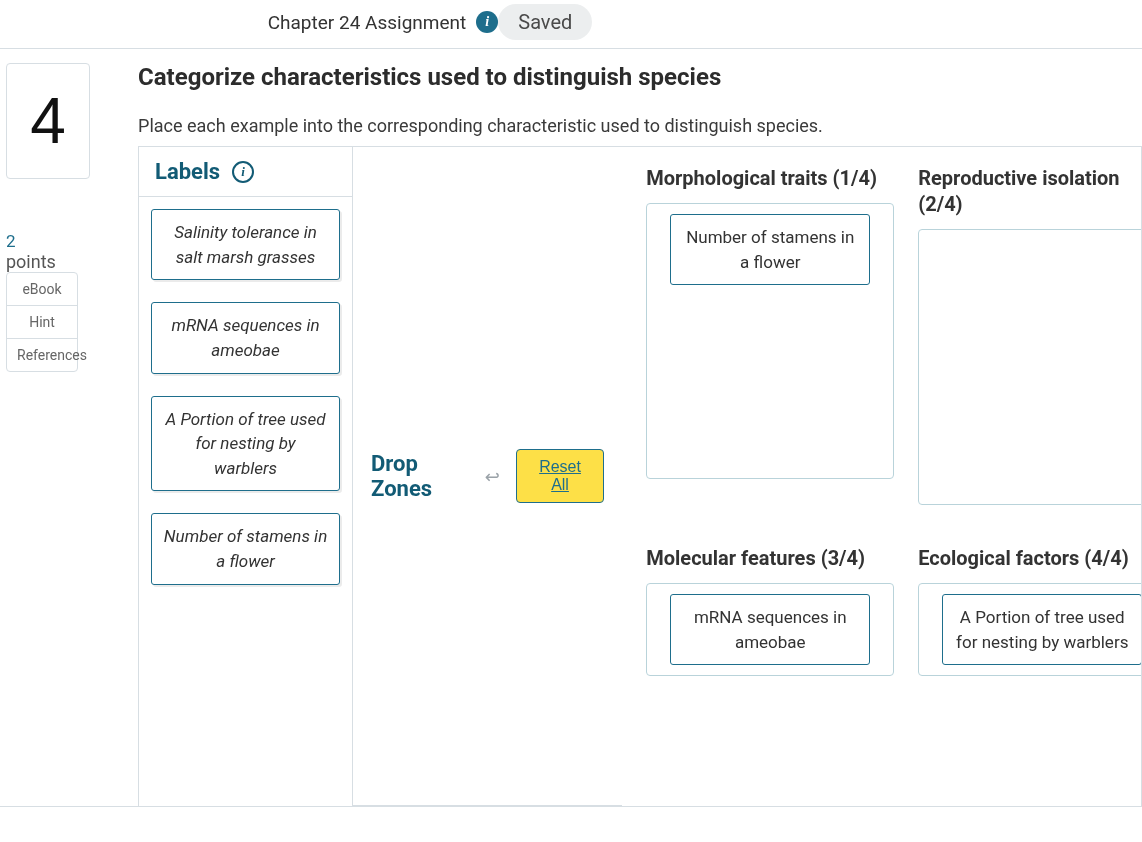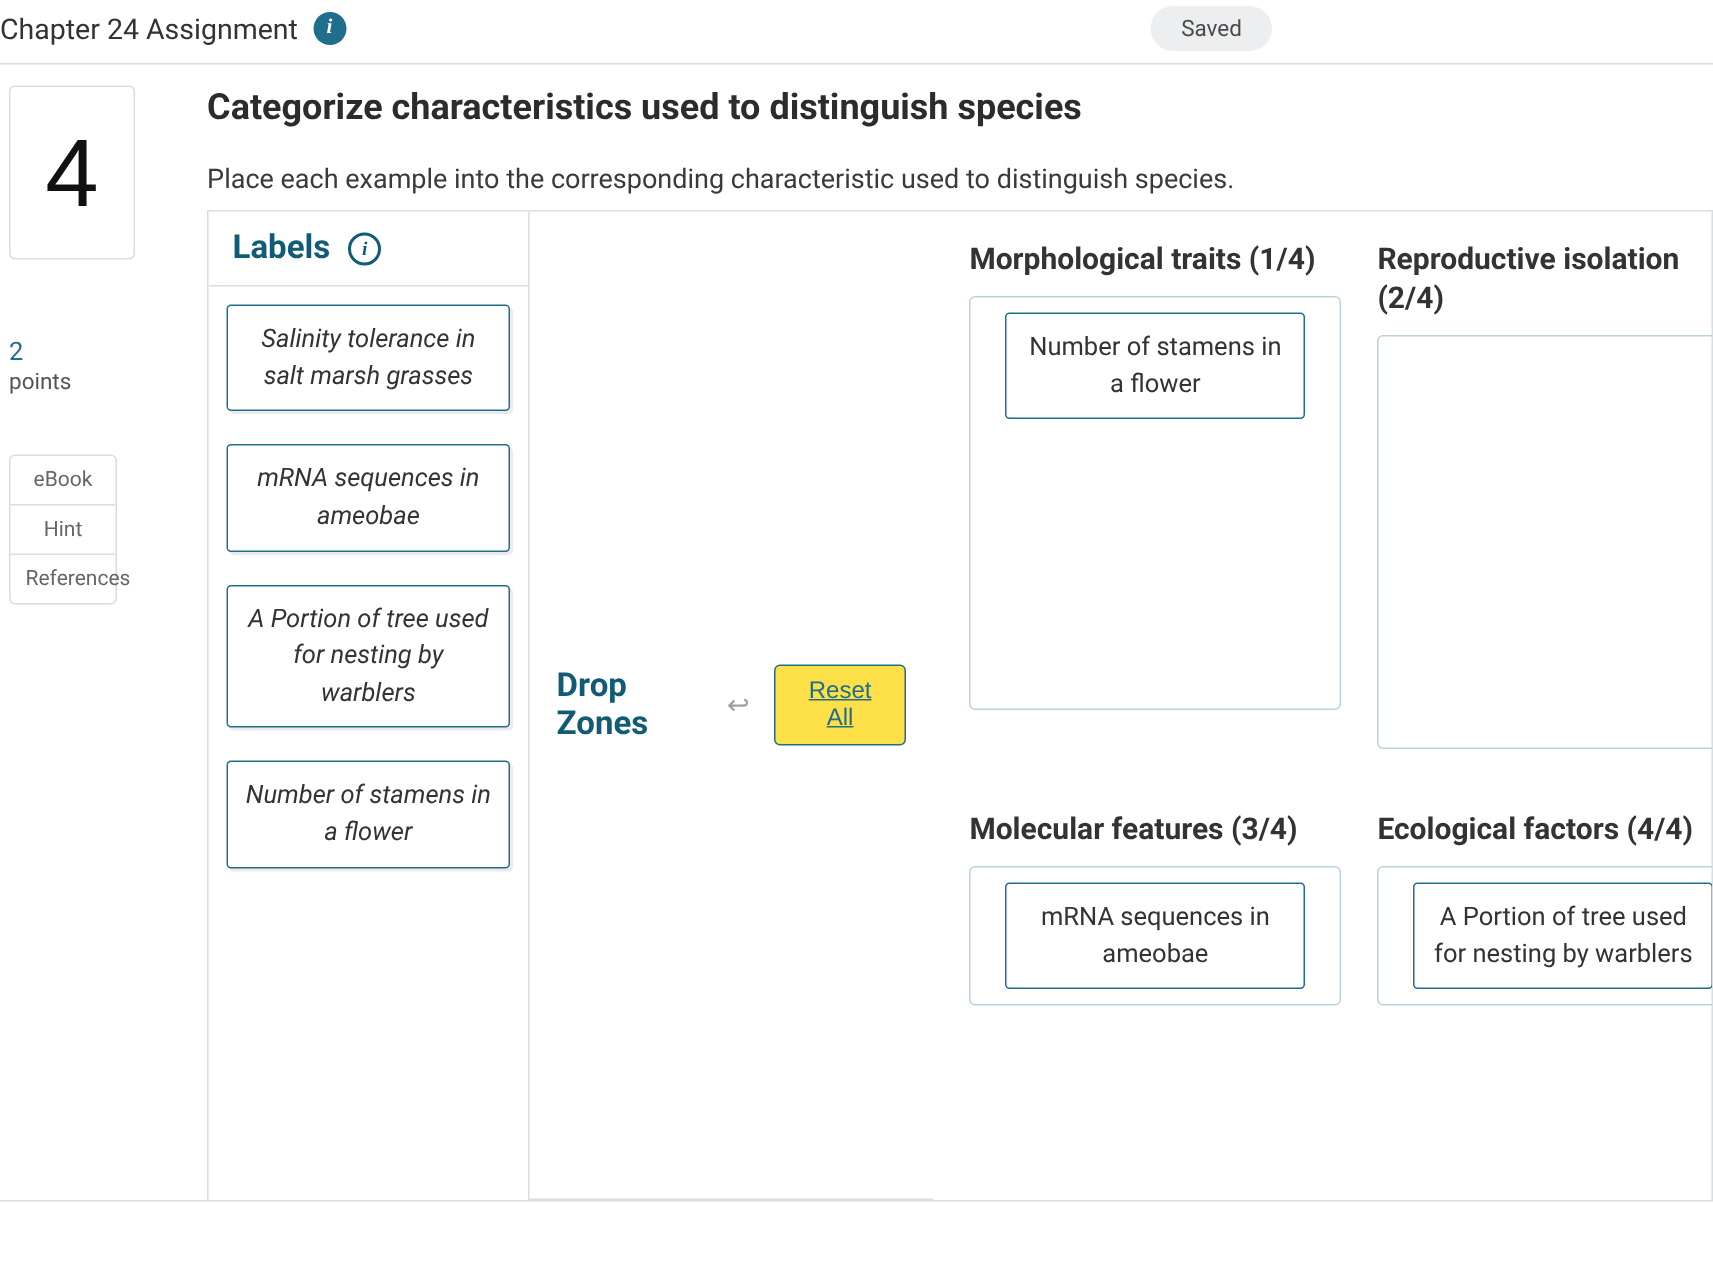--- a/index.html
+++ b/index.html
@@ -21,59 +21,59 @@
     font-size:18px;
   }
   .app{
     width:1142px;
     margin:0 auto;
   }
   
   .header{
     display:flex;
     align-items:center;
-    justify-content:space-between;
-    padding:4px 4px 8px 0;
+    justify-content:center;
+    padding:4px 4px 8px 12px;
     border-bottom:1px solid var(--border);
   }
   .header-left{display:flex;align-items:center;gap:10px;}
   .page-title{font-size:19px;color:#333;}
   .info-circle{
     width:22px;height:22px;border-radius:50%;
     background:var(--teal);
     color:#fff;display:inline-flex;align-items:center;justify-content:center;
     font-size:14px;font-weight:700;font-family:Georgia,serif;
     font-style:italic;
   }
   .saved-pill{
     background:var(--pill);
     color:#4a4a4a;
     padding:6px 20px;
     border-radius:18px;
-    font-size:15px;
+    font-size:20px;
     margin-right:290px;
   }
 
   
   .body-row{display:flex;}
   .left-col{
     width:128px;
     padding:14px 8px 0 6px;
   }
   .qnum{
     width:84px;height:116px;
     border:1px solid var(--border);
     border-radius:4px;
     display:flex;align-items:center;justify-content:center;
     font-size:64px;font-weight:400;color:#111;
     margin-bottom:52px;
     font-family:Arial, sans-serif;
   }
   .points-num{color:var(--teal);font-size:17px;}
-  .points-label{color:#555;font-size:15px;margin-bottom:40px;}
+  .points-label{color:#555;font-size:18px;}
   .side-links{
     border:1px solid var(--border);border-radius:4px;
     width:72px;
   }
   .side-links div{
     padding:8px 10px;text-align:center;
     font-size:14px;color:#666;
     border-bottom:1px solid var(--border);
   }
   .side-links div:last-child{border-bottom:none;}

